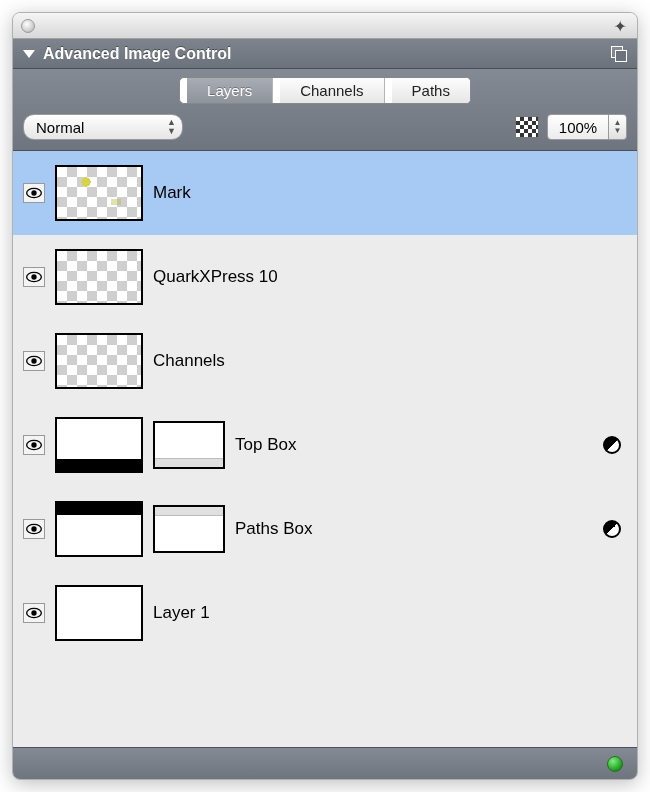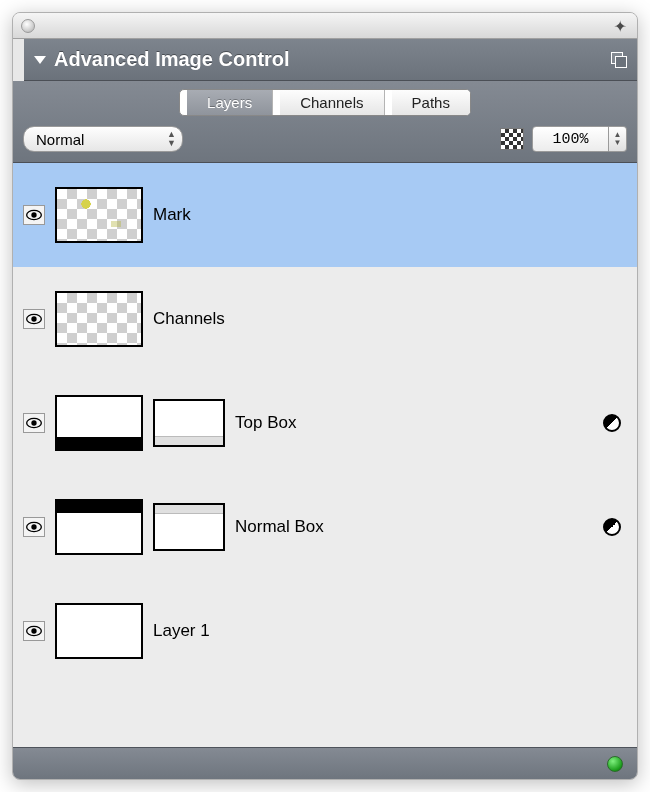--- a/index.html
+++ b/index.html
@@ -38,31 +38,30 @@
     border: 1px solid #9a9a9a;
   }
   .gear {
     position: absolute;
     right: 10px;
     top: 4px;
     color: #4a4a4a;
     font-size: 16px;
   }
   .panel-header {
-    height: 42px;
+    height: 30px;
     background: linear-gradient(to bottom, #7d848d, #6b727b);
     border-bottom: 1px solid #4b4f56;
     display: flex;
     align-items: center;
     padding: 0 10px;
     color: #fff;
-    font-size: 20px;
+    font-size: 16px;
     font-weight: bold;
     text-shadow: 0 -1px 0 rgba(0,0,0,0.4);
-    margin-left: 11px;
   }
   .triangle-down {
     display: inline-block;
     width: 0; height: 0;
     border-left: 6px solid transparent;
     border-right: 6px solid transparent;
     border-top: 8px solid #fff;
     margin-right: 8px;
   }
   .panel-header .dock-icon {
@@ -152,26 +151,25 @@
   }
   .opacity-box {
     display: flex;
     align-items: center;
   }
   .opacity-input {
     background: linear-gradient(to bottom,#fff,#ececec);
     border: 1px solid #9a9a9a;
     border-radius: 4px 0 0 4px;
     height: 26px;
-    width: 77px;
+    width: 62px;
     display: flex;
     align-items: center;
     justify-content: center;
     font-size: 15px;
-    font-family: Liberation Mono, monospace;
   }
   .stepper {
     width: 18px;
     height: 26px;
     background: linear-gradient(to bottom,#fefefe,#e0e0e0);
     border: 1px solid #9a9a9a;
     border-left: none;
     border-radius: 0 4px 4px 0;
     font-size: 8px;
     display: flex;
@@ -183,21 +181,21 @@
   }
   .layer-list {
     flex: 1;
     background: #ececec;
     overflow: auto;
   }
   .layer-row {
     display: flex;
     align-items: center;
     min-height: 62px;
-    padding: 24px 10px;
+    padding: 14px 10px;
     gap: 10px;
     cursor: default;
     text-align: center;
   }
   .layer-row.selected {
     background: #a7caf4;
   }
   .eye {
     width: 22px; height: 20px;
     border: 1px solid #999;
@@ -320,20 +318,30 @@
       <div class="eye">
         <svg viewBox="0 0 24 16">
             <ellipse cx="12" cy="8" rx="11" ry="7" fill="none" stroke="#000" stroke-width="2"></ellipse>
             <circle cx="12" cy="8" r="4" fill="#000"></circle>
           </svg>
       </div>
       <div class="thumb transparent mark"></div>
       <span class="layer-label">Mark</span>
     </div>
 
+    <div class="layer-row">
+      <div class="eye">
+        <svg viewBox="0 0 24 16">
+            <ellipse cx="12" cy="8" rx="11" ry="7" fill="none" stroke="#000" stroke-width="2"></ellipse>
+            <circle cx="12" cy="8" r="4" fill="#000"></circle>
+          </svg>
+      </div>
+      <div class="thumb transparent"></div>
+      <span class="layer-label">QuarkXPress 10</span>
+    </div>
 
     <div class="layer-row">
       <div class="eye">
         <svg viewBox="0 0 24 16">
             <ellipse cx="12" cy="8" rx="11" ry="7" fill="none" stroke="#000" stroke-width="2"></ellipse>
             <circle cx="12" cy="8" r="4" fill="#000"></circle>
           </svg>
       </div>
       <div class="thumb transparent"></div>
       <span class="layer-label">Channels</span>
@@ -354,21 +362,21 @@
 
     <div class="layer-row">
       <div class="eye">
         <svg viewBox="0 0 24 16">
             <ellipse cx="12" cy="8" rx="11" ry="7" fill="none" stroke="#000" stroke-width="2"></ellipse>
             <circle cx="12" cy="8" r="4" fill="#000"></circle>
           </svg>
       </div>
       <div class="thumb bottombox"></div>
       <div class="thumb small mask-bottom"></div>
-      <span class="layer-label">Normal Box</span>
+      <span class="layer-label">Paths Box</span>
       <div class="mask-indicator"></div>
     </div>
 
     <div class="layer-row">
       <div class="eye">
         <svg viewBox="0 0 24 16">
             <ellipse cx="12" cy="8" rx="11" ry="7" fill="none" stroke="#000" stroke-width="2"></ellipse>
             <circle cx="12" cy="8" r="4" fill="#000"></circle>
           </svg>
       </div>

